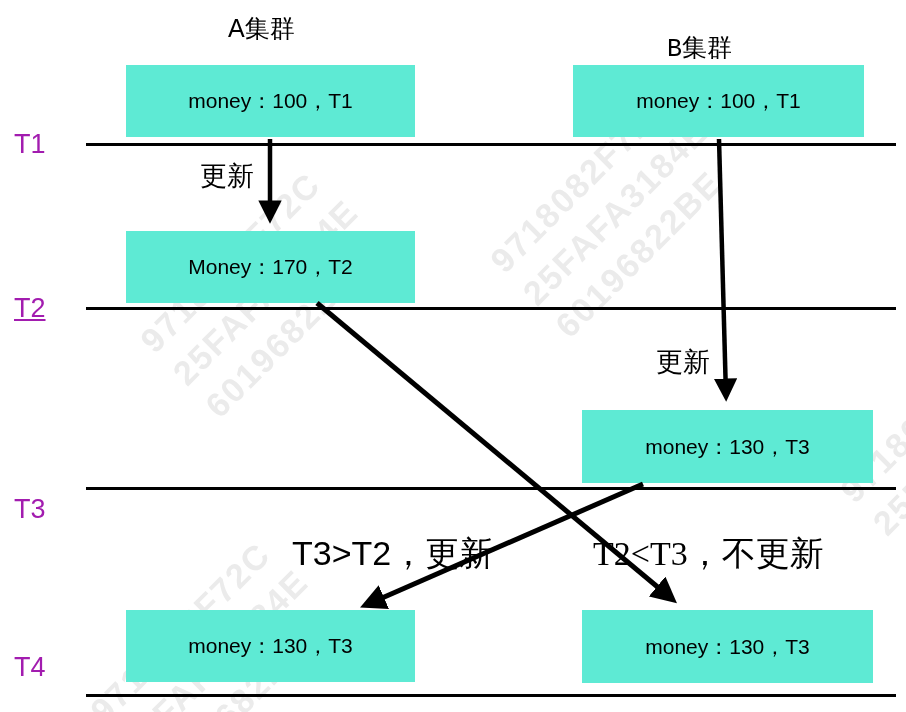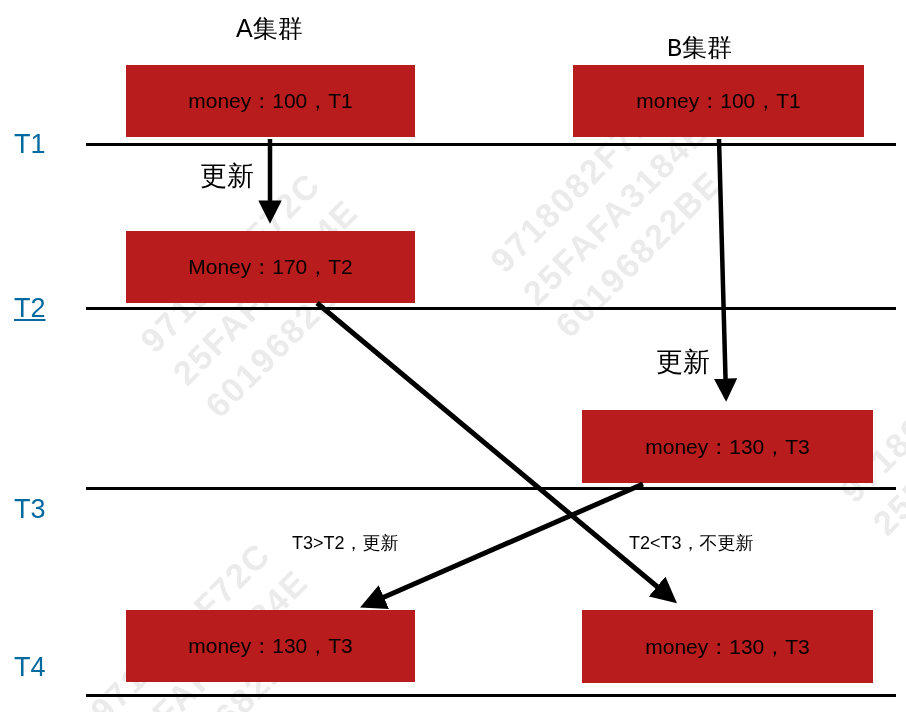--- a/index.html
+++ b/index.html
@@ -8,39 +8,39 @@
     overflow:hidden;font-family:"Liberation Sans","DejaVu Sans",sans-serif;color:#000;
   }
   
   .wm{
     position:absolute;transform:rotate(-45deg);transform-origin:left top;
     color:#ebebeb;font-size:34px;font-weight:bold;line-height:46px;
     letter-spacing:2px;white-space:nowrap;z-index:0;user-select:none;
   }
   
   .tl-label{
-    position:absolute;left:14px;font-size:27px;color:#0369a1;z-index:3;
+    position:absolute;left:14px;font-size:27px;color:#a21caf;z-index:3;
   }
   .tl-line{
     position:absolute;left:86px;width:810px;height:0;
     border-top:3px solid #000;z-index:1;
   }
   
   .cluster-title{
     position:absolute;font-size:25px;color:#000;z-index:3;white-space:nowrap;
   }
   
   .node{
-    position:absolute;width:289px;height:72px;background:#b91c1c;
+    position:absolute;width:289px;height:72px;background:#5eead4;
     display:flex;align-items:center;justify-content:center;
     font-size:21px;color:#000;z-index:2;white-space:nowrap;
   }
   
   .arrow-label{
-    position:absolute;font-size:18px;color:#000;z-index:3;white-space:nowrap;
+    position:absolute;font-size:34px;color:#000;z-index:3;white-space:nowrap;
   }
   
   #arrows{position:absolute;left:0;top:0;z-index:2;pointer-events:none;}
 </style>
 </head>
 <body>
 
 <div id="canvas">
 
   <div class="wm" style="left:130px;top:330px;">
@@ -61,21 +61,21 @@
   <div class="wm" style="left:80px;top:700px;">
     <div>9718082F72C</div>
     <div>25FAFA3184E</div>
     <div>60196822BE</div>
   </div>
   <div class="wm" style="left:430px;top:880px;">
     <div>9718082F72C</div>
 
   </div>
 
-  <div class="cluster-title" style="left:228px;top:12px;margin-left:8px;">A集群</div>
+  <div class="cluster-title" style="left:228px;top:12px;">A集群</div>
   <div class="cluster-title" style="left:667px;top:31px;font-family:Liberation Mono, monospace;">B集群</div>
 
   <div class="tl-label" style="top:129px;">T1</div>
   <div class="tl-label" style="top:293px;text-decoration:underline;">T2</div>
   <div class="tl-label" style="top:494px;">T3</div>
   <div class="tl-label" style="top:652px;">T4</div>
 
   <div class="tl-line" style="top:143px;"></div>
   <div class="tl-line" style="top:307px;"></div>
   <div class="tl-line" style="top:487px;"></div>
@@ -96,21 +96,21 @@
   <div class="node" style="left:126px;top:610px;">
     <span>money：130，T3</span>
   </div>
   <div class="node" style="left:582px;top:610px;width:291px;height:73px;">
     <span>money：130，T3</span>
   </div>
 
   <div class="arrow-label" style="left:200px;top:158px;font-size:27px;">更新</div>
   <div class="arrow-label" style="left:656px;top:344px;font-size:27px;">更新</div>
   <div class="arrow-label" style="left:292px;top:531px;">T3&gt;T2，更新</div>
-  <div class="arrow-label" style="left:629px;top:531px;">T2&lt;T3，不更新</div>
+  <div class="arrow-label" style="left:593px;top:531px;font-family:Liberation Serif, serif;">T2&lt;T3，不更新</div>
 
   <svg id="arrows" width="906" height="712" viewBox="0 0 906 712">
     <defs>
       <marker id="ah" viewBox="0 0 10 10" refX="7.5" refY="5" markerWidth="5.2" markerHeight="5.2" orient="auto-start-reverse">
         <path d="M0,0 L10,5 L0,10 z" fill="#000"></path>
       </marker>
     </defs>
     <line x1="270" y1="139" x2="270" y2="218" stroke="#000" stroke-width="4.5" marker-end="url(#ah)"></line>
     <line x1="719" y1="139" x2="726" y2="396" stroke="#000" stroke-width="4.5" marker-end="url(#ah)"></line>
     <line x1="317" y1="303" x2="672" y2="599" stroke="#000" stroke-width="5" marker-end="url(#ah)"></line>

